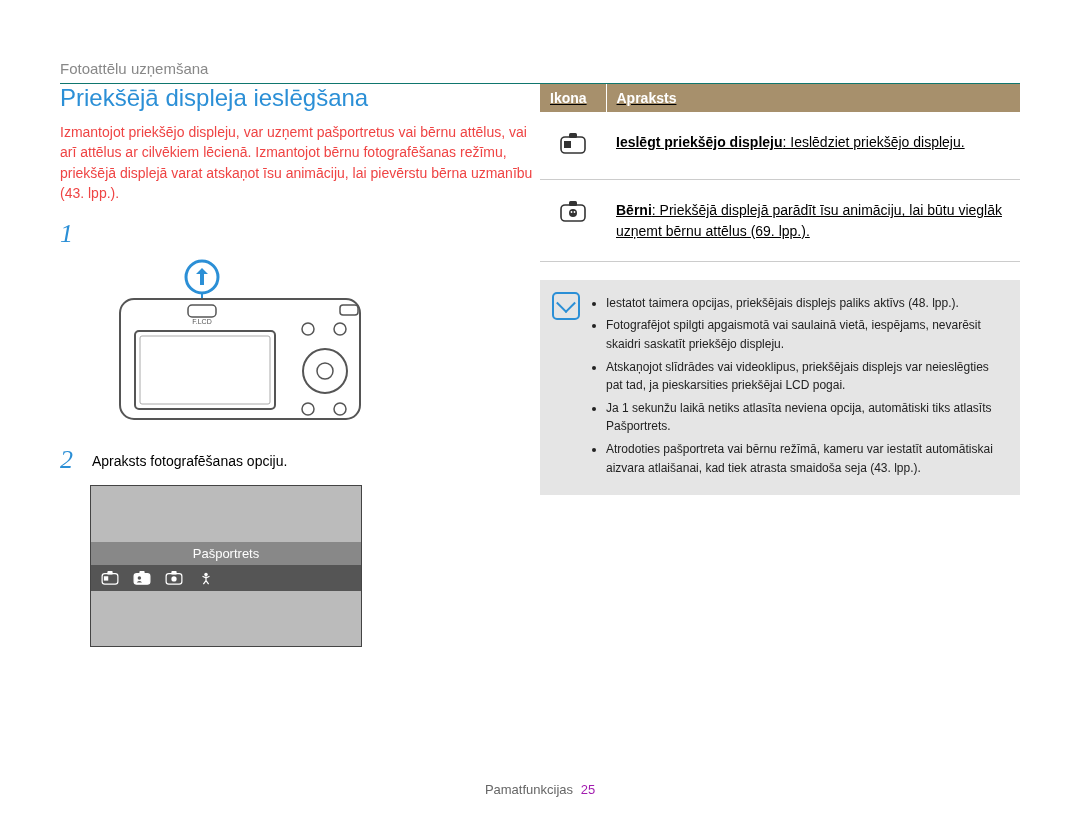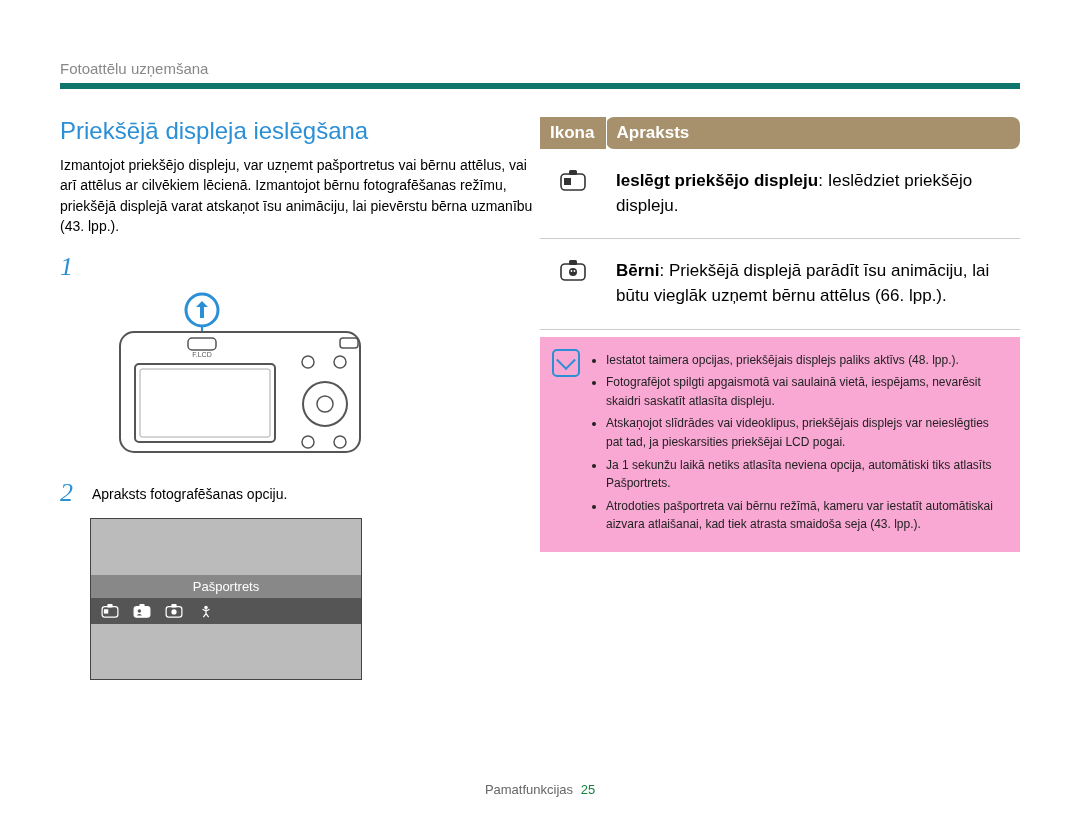--- a/index.html
+++ b/index.html
@@ -10,42 +10,41 @@
     height: 815px;
     position: relative;
     box-sizing: border-box;
   }
   .page {
     padding: 60px 60px 0 60px;
   }
   .section-header {
     font-size: 15px;
     color: #888;
-    border-bottom: 6px solid #0f766e;
+    border-bottom: 1px solid #0f766e;
     padding-bottom: 6px;
-    margin-bottom: 28px;
   }
   .columns {
     display: flex;
   }
   .col {
     flex: 1;
     min-width: 0;
   }
   h1.title {
     color: #2b8fd6;
     font-weight: 400;
     font-size: 24px;
     margin: 0 0 10px 0;
   }
   p.intro {
     margin: 0 0 18px 0;
     font-size: 14px;
     line-height: 1.45;
-    color: #000000;
+    color: #ef4444;
   }
   .step {
     display: flex;
     gap: 14px;
     margin: 14px 0 12px 0;
   }
   .step-num {
     color: #2b8fd6;
     font-size: 26px;
     font-style: italic;
@@ -100,51 +99,51 @@
   }
   .mini-icon {
     width: 18px;
     height: 14px;
   }
 
   
   table.icon-table {
     border-collapse: collapse;
     width: 100%;
-    font-size: 17px;
-    margin-bottom: 7px;
+    font-size: 14px;
+    margin-bottom: 18px;
+    text-decoration: underline;
   }
   .icon-table th {
     background: #a7906c;
     color: #fff;
     font-weight: 700;
     text-align: left;
     padding: 6px 10px;
     border-right: 1px solid #fff;
   }
   .icon-table th:last-child {
     border-right: none;
-    border-radius: 8px;
   }
   .icon-table td {
     border-bottom: 1px solid #ccc;
     padding: 20px 10px;
     vertical-align: top;
     line-height: 1.45;
   }
   .icon-table td.icon-cell {
     width: 46px;
     text-align: center;
   }
   .icon-svg {
     width: 26px;
     height: 22px;
   }
   .note-box {
-    background: #f9a8d4;
+    background: #e5e5e5;
     padding: 14px 16px 14px 52px;
     font-size: 12px;
     line-height: 1.55;
     position: relative;
     color: #222;
   }
   .note-left-icon {
     position: absolute;
     left: 12px;
     top: 12px;
@@ -175,21 +174,21 @@
   .footer {
     position: absolute;
     bottom: 18px;
     left: 0;
     right: 0;
     text-align: center;
     font-size: 13px;
     color: #666;
   }
   .footer .page-num {
-    color: #15803d;
+    color: #a21caf;
     margin-left: 4px;
   }
 </style>
 </head>
 <body>
 
 <div class="page">
   <div class="section-header">Fotoattēlu uzņemšana</div>
 
   <div class="columns">
@@ -282,30 +281,30 @@
           <tr>
             <td class="icon-cell">
               <svg class="icon-svg" viewBox="0 0 26 22">
                   <rect x="1" y="5" width="24" height="16" rx="4" fill="none" stroke="#333" stroke-width="1.6"></rect>
                   <rect x="9" y="1" width="8" height="5" rx="1.5" fill="#333"></rect>
                   <circle cx="13" cy="13" r="4" fill="#333"></circle>
                   <circle cx="11.5" cy="12" r="0.9" fill="#fff"></circle>
                   <circle cx="14.5" cy="12" r="0.9" fill="#fff"></circle>
                 </svg>
             </td>
-            <td><b>Bērni</b><span>: Priekšējā displejā parādīt īsu animāciju, lai būtu vieglāk uzņemt bērnu attēlus (66. lpp.).</span></td>
+            <td><b>Bērni</b><span>: Priekšējā displejā parādīt īsu animāciju, lai būtu vieglāk uzņemt bērnu attēlus (69. lpp.).</span></td>
           </tr>
         </tbody>
       </table>
 
       <div class="note-box">
         <div class="note-left-icon"></div>
         <ul>
           <li>Iestatot taimera opcijas, priekšējais displejs paliks aktīvs (48. lpp.).</li>
-          <li>Fotografējot spilgti apgaismotā vai saulainā vietā, iespējams, nevarēsit skaidri saskatīt atlasīta displeju.</li>
+          <li>Fotografējot spilgti apgaismotā vai saulainā vietā, iespējams, nevarēsit skaidri saskatīt priekšējo displeju.</li>
           <li>Atskaņojot slīdrādes vai videoklipus, priekšējais displejs var neieslēgties pat tad, ja pieskarsities priekšējai LCD pogai.</li>
           <li><span>Ja 1 sekunžu laikā netiks atlasīta neviena opcija, automātiski tiks atlasīts Pašportrets.</span></li>
           <li>Atrodoties pašportreta vai bērnu režīmā, kameru var iestatīt automātiskai aizvara atlaišanai, kad tiek atrasta smaidoša seja (43. lpp.).</li>
         </ul>
       </div>
     </div>
   </div>
 </div>
 
 <div class="footer">

